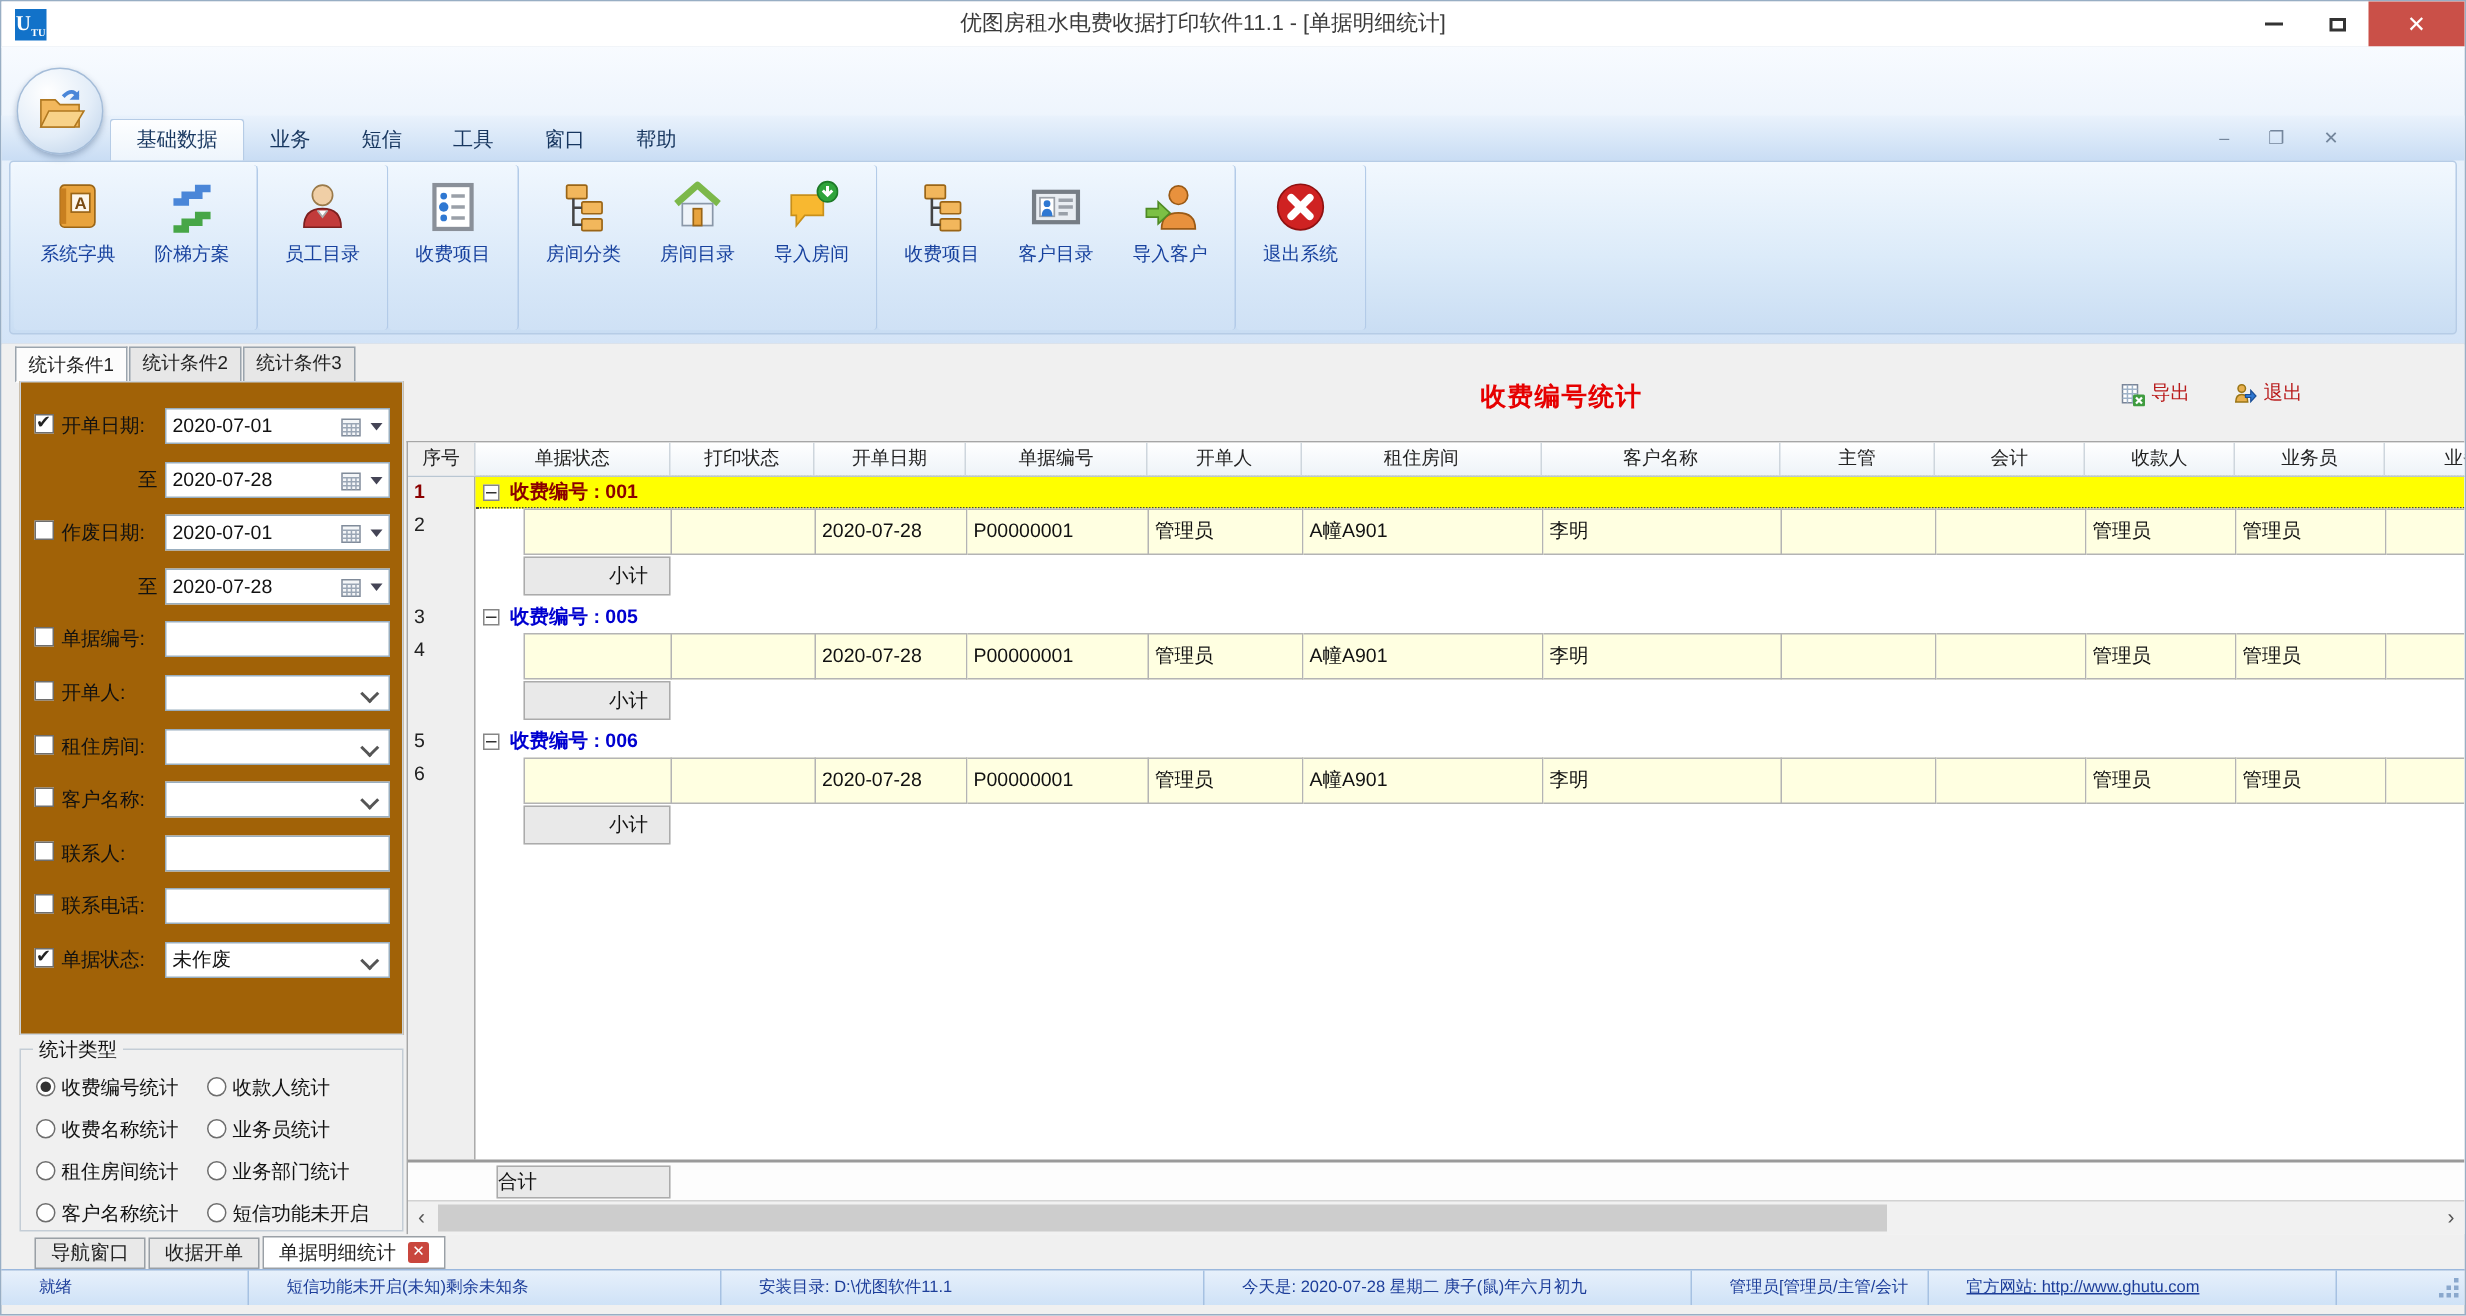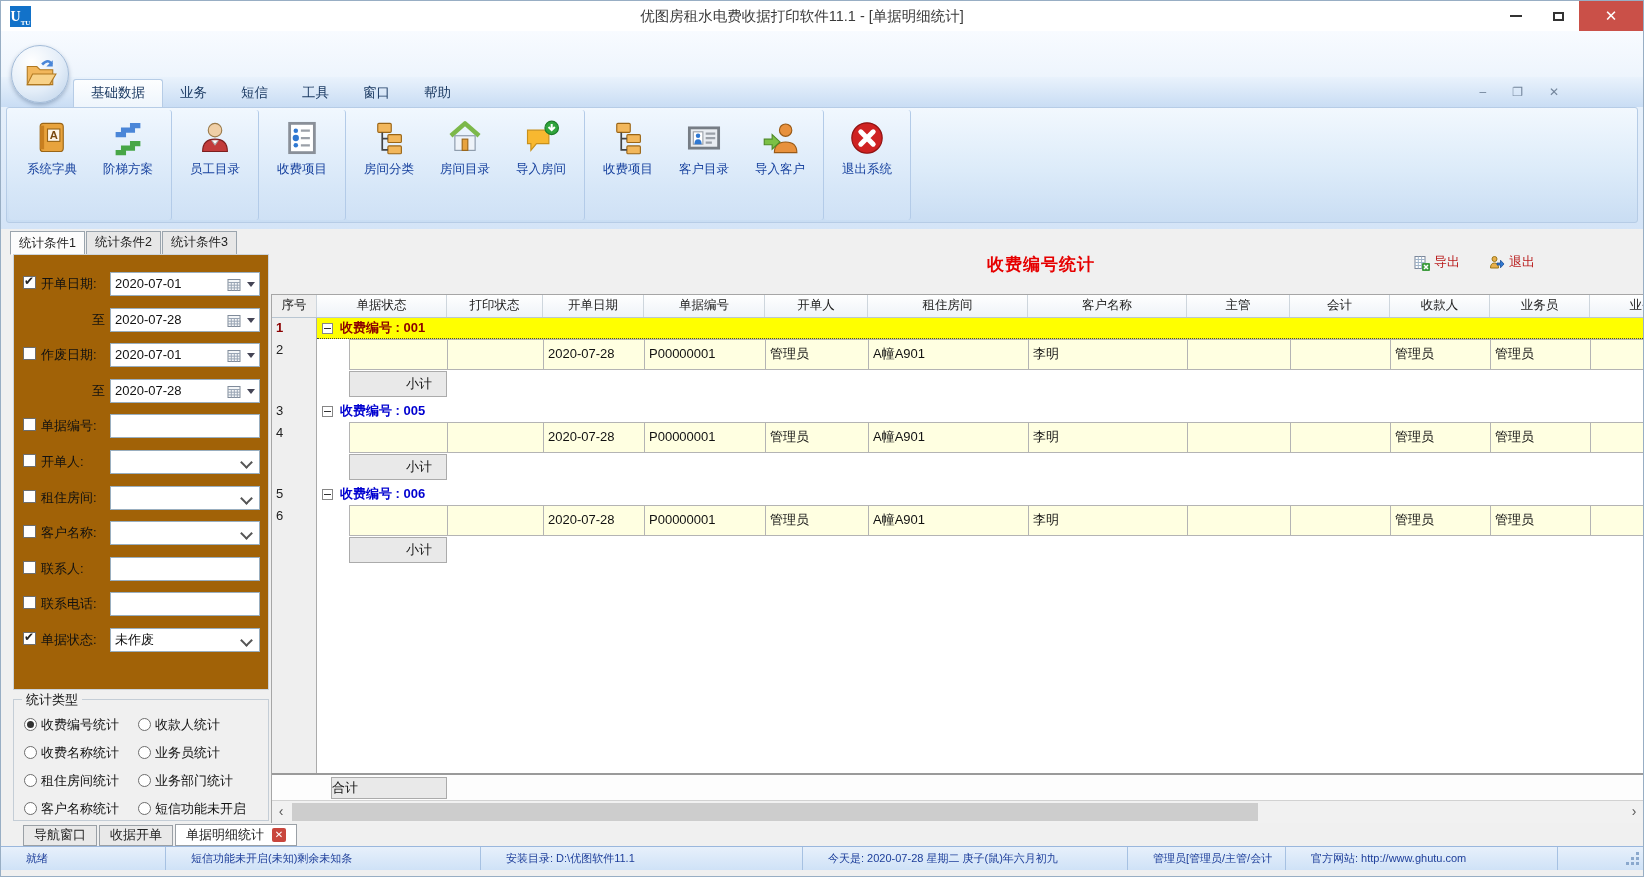--- a/index.html
+++ b/index.html
@@ -87,21 +87,21 @@
   .hthumb{position:absolute;left:20px;top:2px;width:966px;height:18px;background:#cdcdcd}
 
   
   .btabs{position:absolute;left:0;top:822px;right:0;height:23px;background:#f0f0f0}
   .btab{display:inline-flex;align-items:center;height:21px;margin:1px 0 0 2px;padding:0 10px;border:1px solid #9aa0a6;background:#e9e9e9;font-size:13px;color:#222;box-sizing:border-box}
   .btab.first{margin-left:22px}
   .btab.active{background:#fff;height:22px}
   .tab-close{width:14px;height:14px;background:#c9463d;border-radius:2px;color:#fff;font-size:10px;line-height:14px;text-align:center;margin-left:8px;font-weight:bold}
   .status{position:absolute;left:0;top:845px;right:0;height:23px;background:linear-gradient(#e7f0fb,#cfe2f7);border-top:1px solid #9ab7dd;display:flex}
   .sitem{box-sizing:border-box;border-right:1px solid #a6c1e2;font-size:11px;line-height:22px;color:#1d3e9a;padding:0 25px;flex:none;overflow:hidden;white-space:nowrap}
-  .sitem.link{}
+  .sitem.link{text-decoration:underline}
   .grip{margin-left:auto;position:relative;width:18px;height:22px}
   .grip::after{content:"";position:absolute;right:4px;bottom:4px;width:3px;height:3px;background:#8aa8cd;box-shadow:-5px 0 0 #8aa8cd,-10px 0 0 #8aa8cd,0 -5px 0 #8aa8cd,-5px -5px 0 #8aa8cd,0 -10px 0 #8aa8cd}
 </style>
 </head>
 <body>
 
 <div class="window">
 
   <div class="titlebar">
     <div class="app-icon"><span>U</span><small>TU</small></div>

